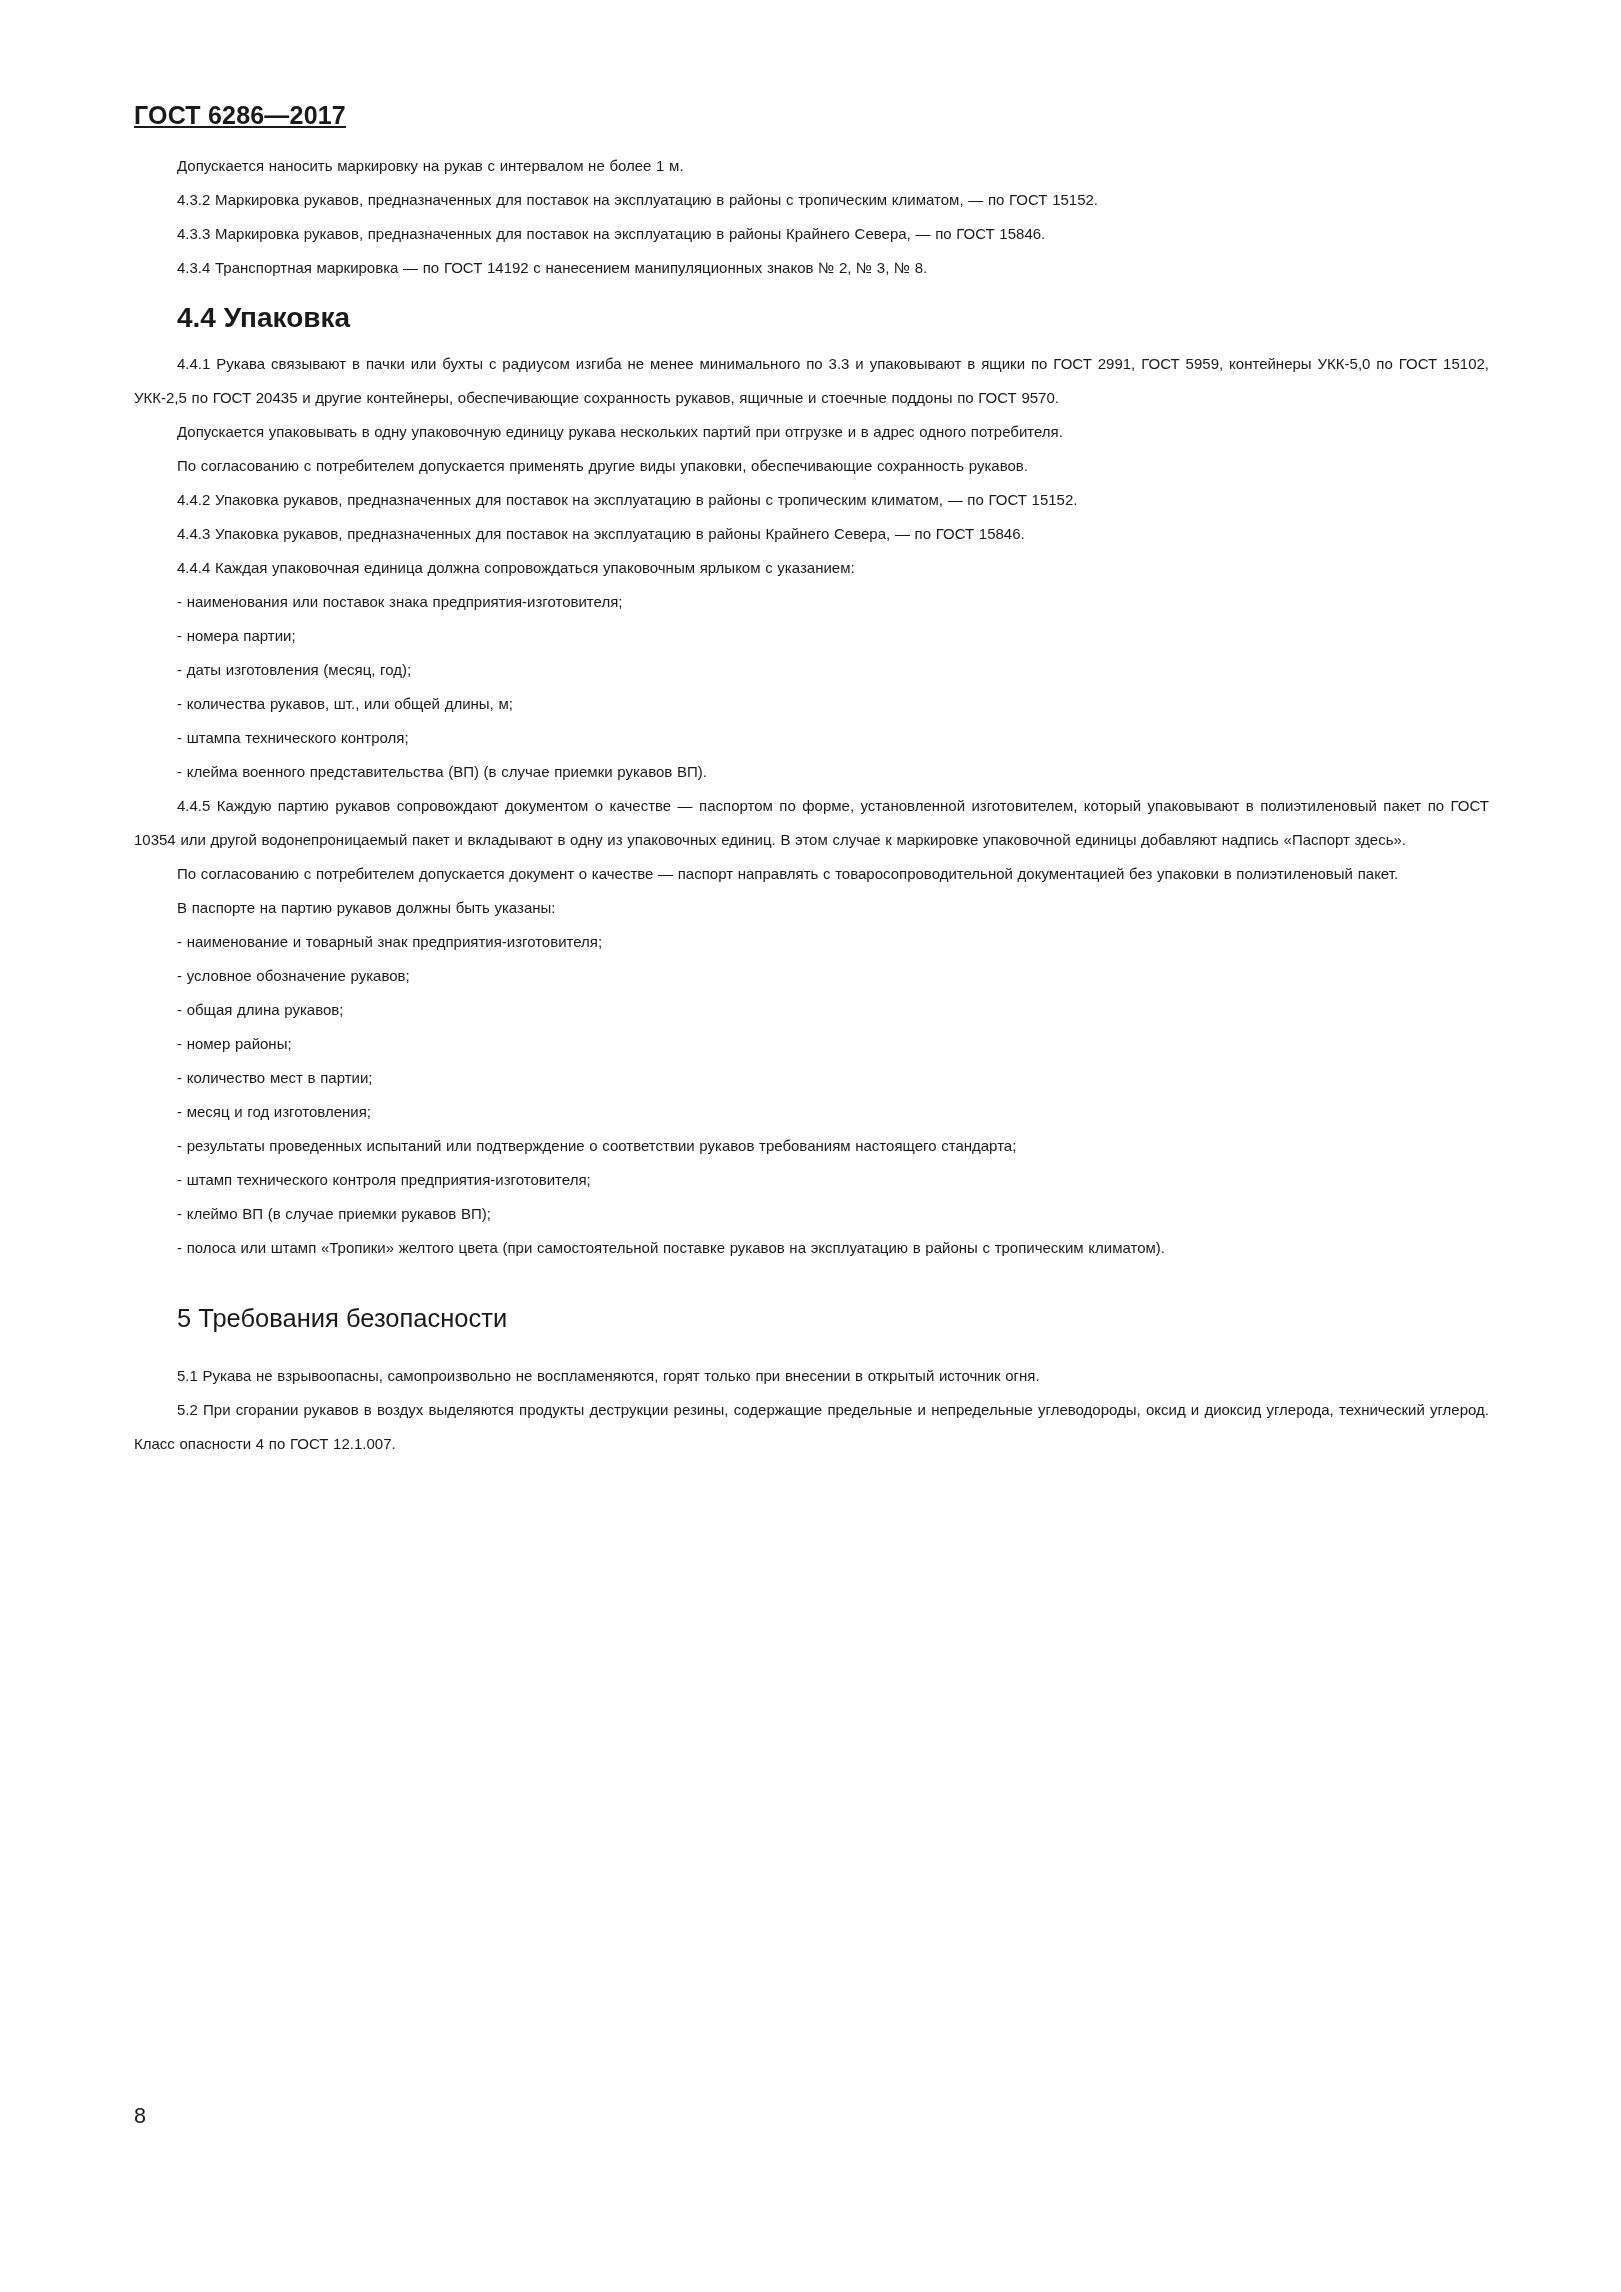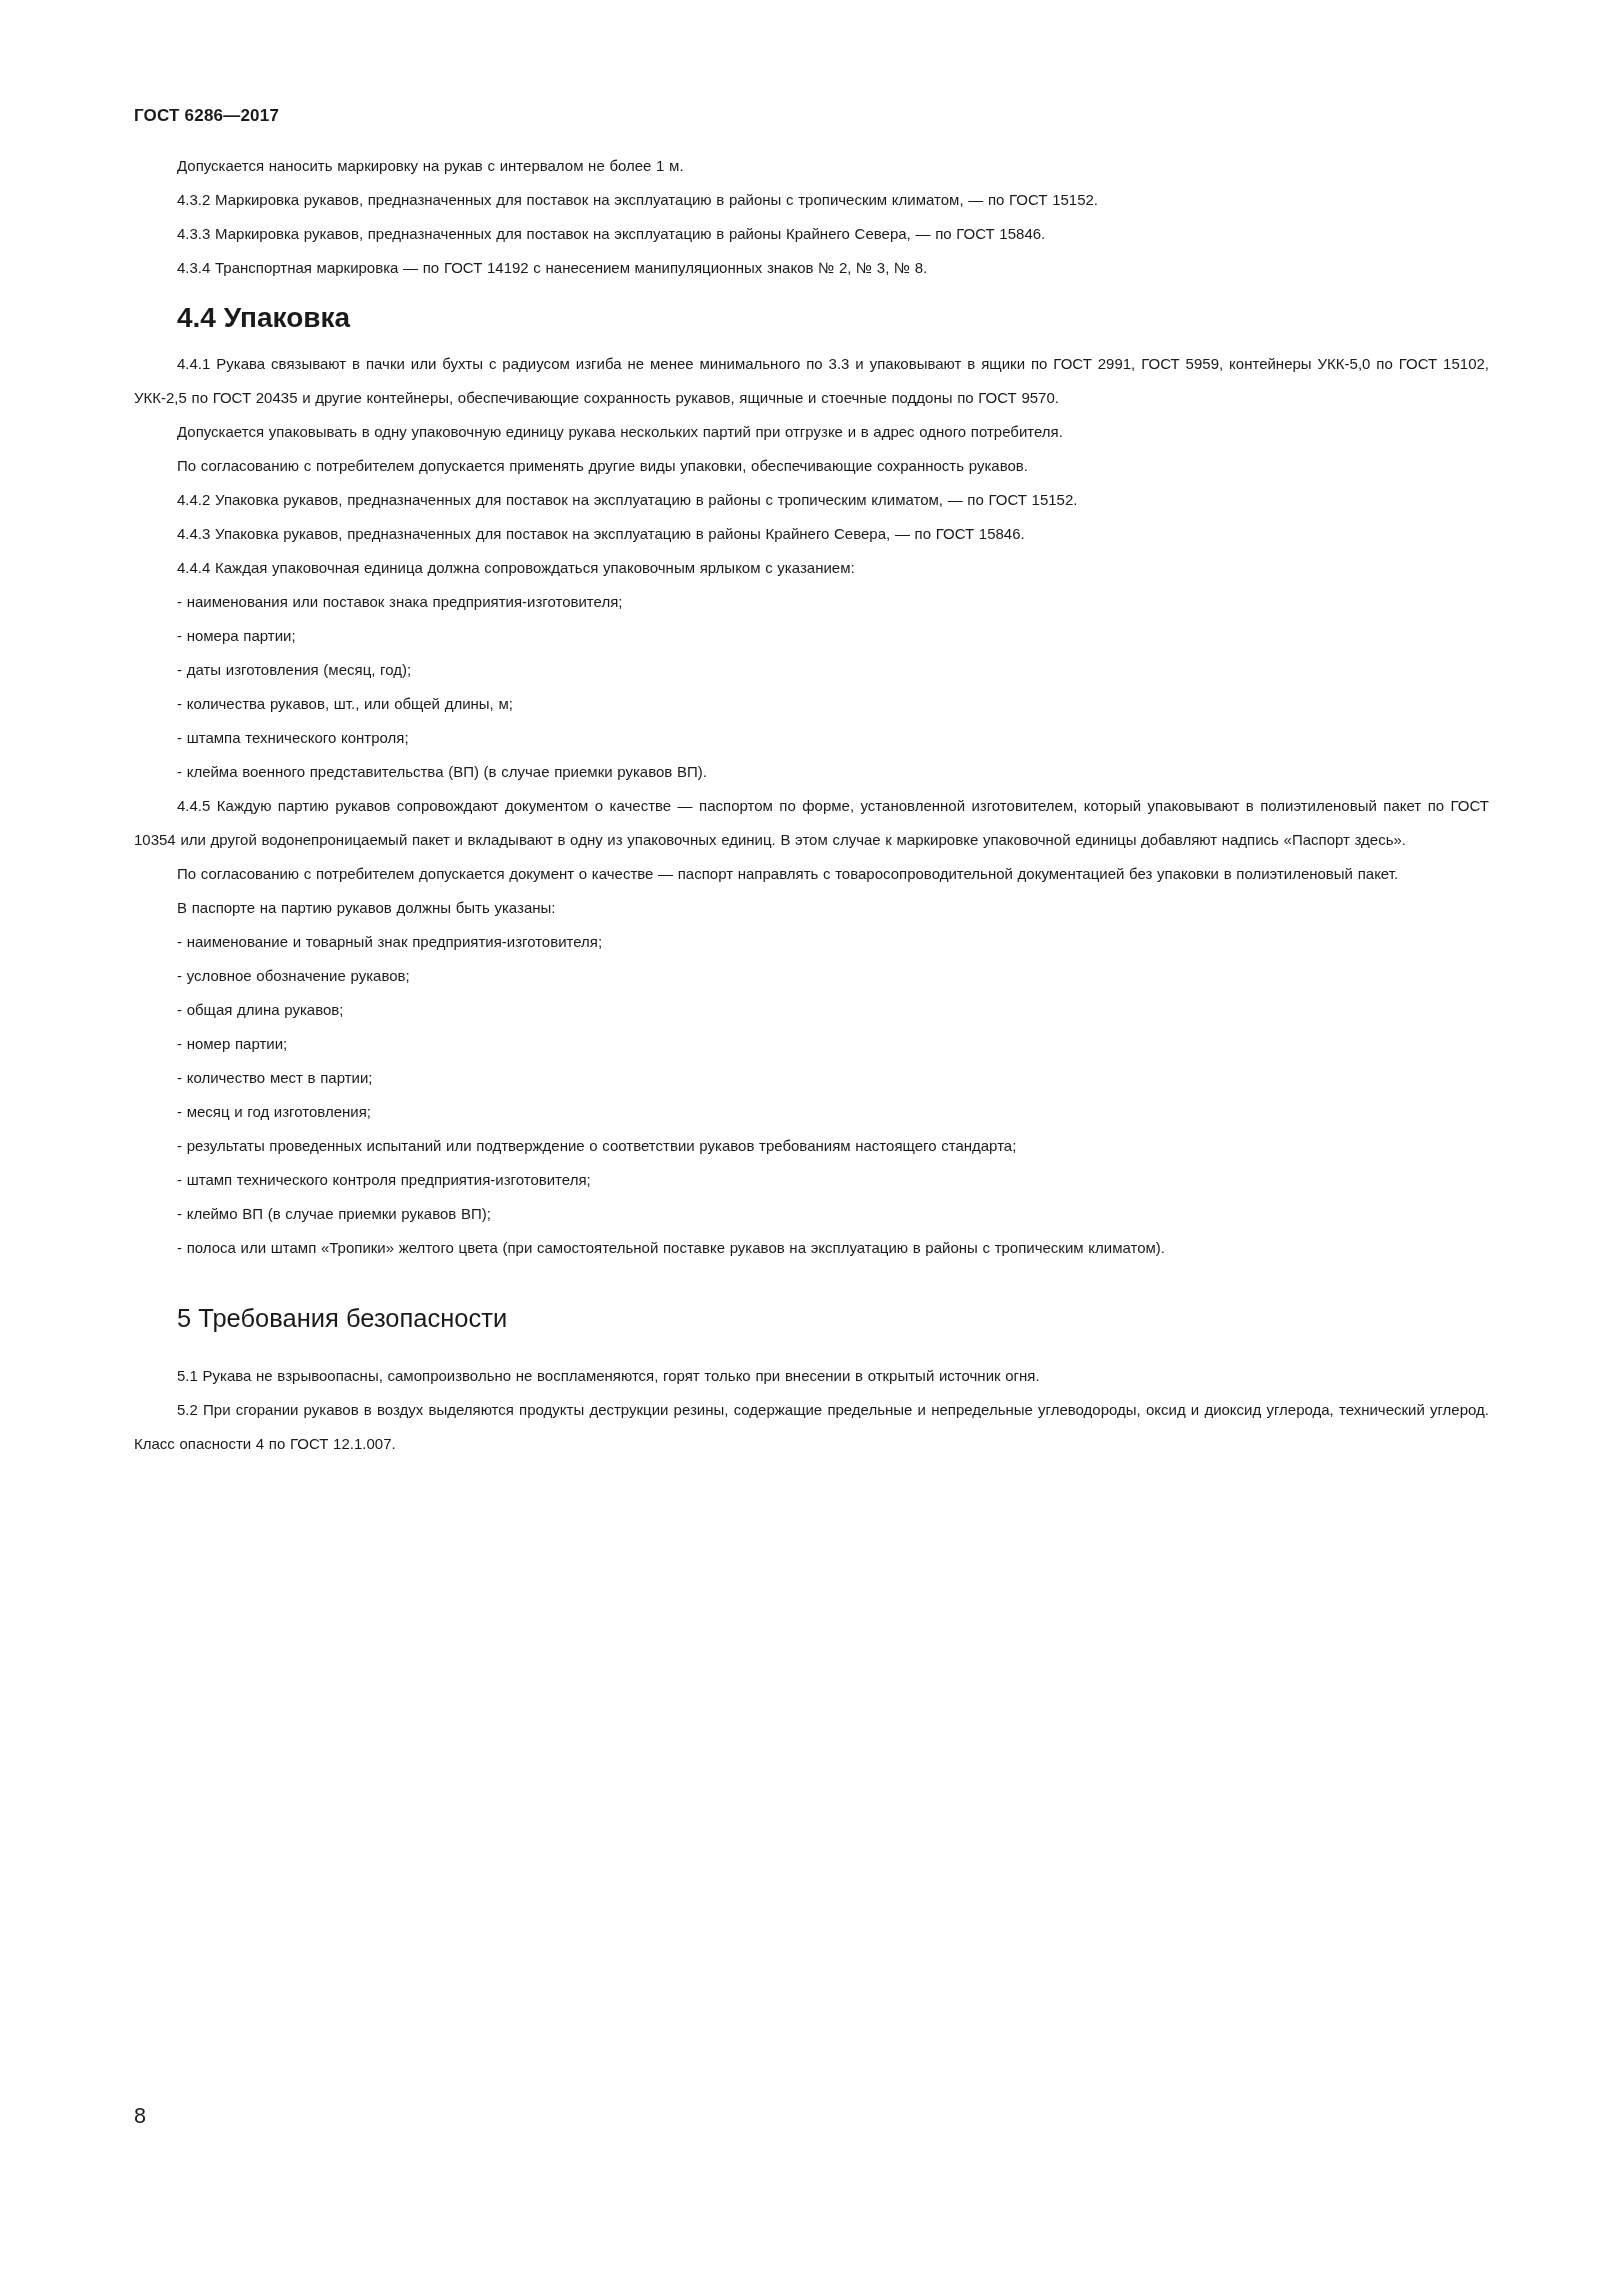--- a/index.html
+++ b/index.html
@@ -16,25 +16,26 @@
     color: #1a1a1a;
     overflow: hidden;
   }
   .content {
     position: absolute;
     left: 134px;
     top: 103px;
     width: 1355px;
   }
   .doc-header {
-    font-size: 17px;
+    font-size: 25px;
     font-weight: bold;
     line-height: 25.5px;
     margin: 0 0 20.6px 0;
     letter-spacing: 0.2px;
+    text-decoration: underline;
   }
   .body-p {
     font-size: 15px;
     line-height: 34px;
     text-align: justify;
     text-indent: 43px;
     margin: 0;
     hyphens: auto;
     word-spacing: 0.5px;
   }
@@ -81,21 +82,21 @@
         <p class="body-p">- даты изготовления (месяц, год);</p>
         <p class="body-p">- количества рукавов, шт., или общей длины, м;</p>
         <p class="body-p">- штампа технического контроля;</p>
         <p class="body-p">- клейма военного представительства (ВП) (в случае приемки рукавов ВП).</p>
         <p class="body-p">4.4.5 Каждую партию рукавов сопровождают документом о качестве — паспортом по форме, установленной изготовителем, который упаковывают в полиэтиленовый пакет по ГОСТ 10354 или другой водонепроницаемый пакет и вкладывают в одну из упаковочных единиц. В этом случае к маркировке упаковочной единицы добавляют надпись «Паспорт здесь».</p>
         <p class="body-p">По согласованию с потребителем допускается документ о качестве — паспорт направлять с товаросопроводительной документацией без упаковки в полиэтиленовый пакет.</p>
         <p class="body-p">В паспорте на партию рукавов должны быть указаны:</p>
         <p class="body-p">- наименование и товарный знак предприятия-изготовителя;</p>
         <p class="body-p">- условное обозначение рукавов;</p>
         <p class="body-p">- общая длина рукавов;</p>
-        <p class="body-p">- номер партии;</p>
+        <p class="body-p">- номер районы;</p>
         <p class="body-p">- количество мест в партии;</p>
         <p class="body-p">- месяц и год изготовления;</p>
         <p class="body-p">- результаты проведенных испытаний или подтверждение о соответствии рукавов требованиям настоящего стандарта;</p>
         <p class="body-p">- штамп технического контроля предприятия-изготовителя;</p>
         <p class="body-p">- клеймо ВП (в случае приемки рукавов ВП);</p>
         <p class="body-p">- полоса или штамп «Тропики» желтого цвета (при самостоятельной поставке рукавов на эксплуатацию в районы с тропическим климатом).</p>
         <h2 class="heading-main">5 Требования безопасности</h2>
         <p class="body-p">5.1 Рукава не взрывоопасны, самопроизвольно не воспламеняются, горят только при внесении в открытый источник огня.</p>
         <p class="body-p">5.2 При сгорании рукавов в воздух выделяются продукты деструкции резины, содержащие предельные и непредельные углеводороды, оксид и диоксид углерода, технический углерод. Класс опасности 4 по ГОСТ 12.1.007.</p>
       </div>

